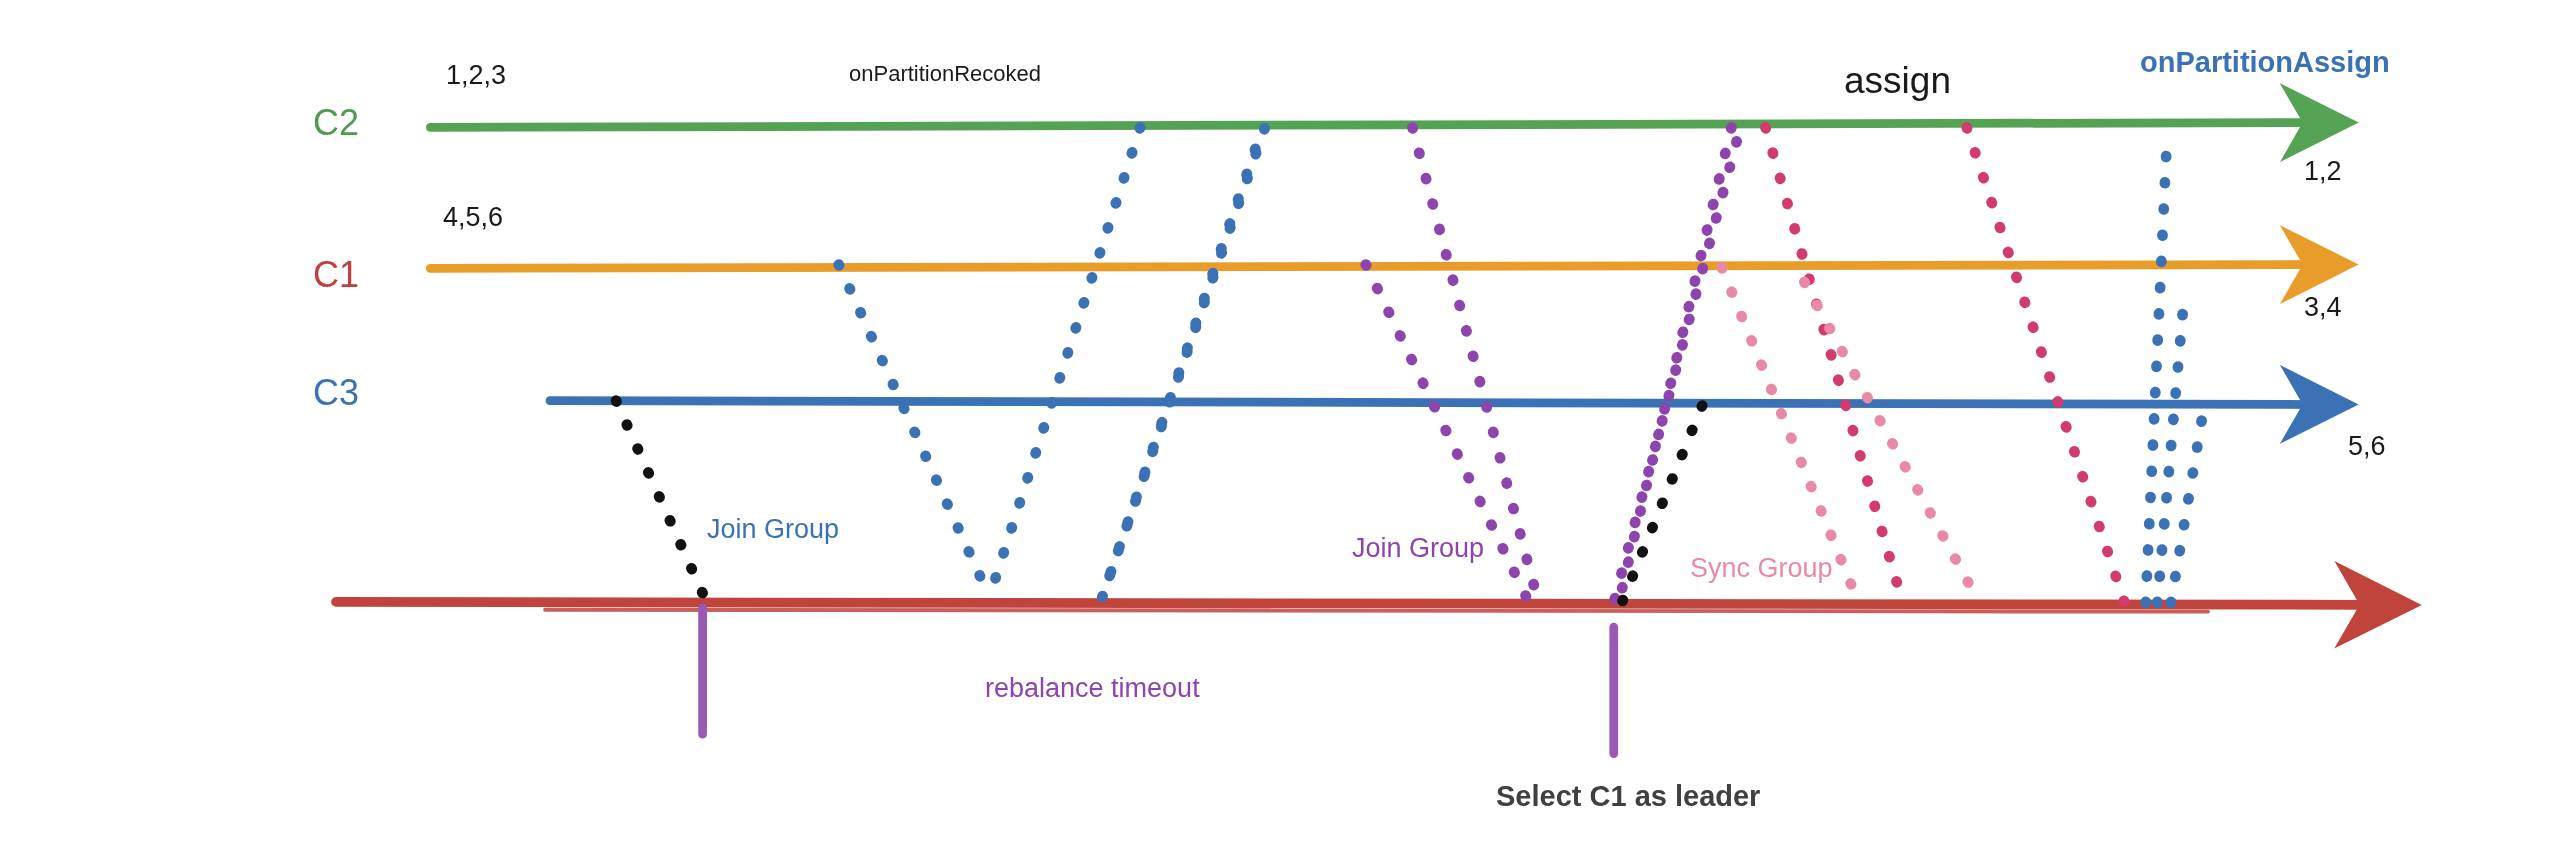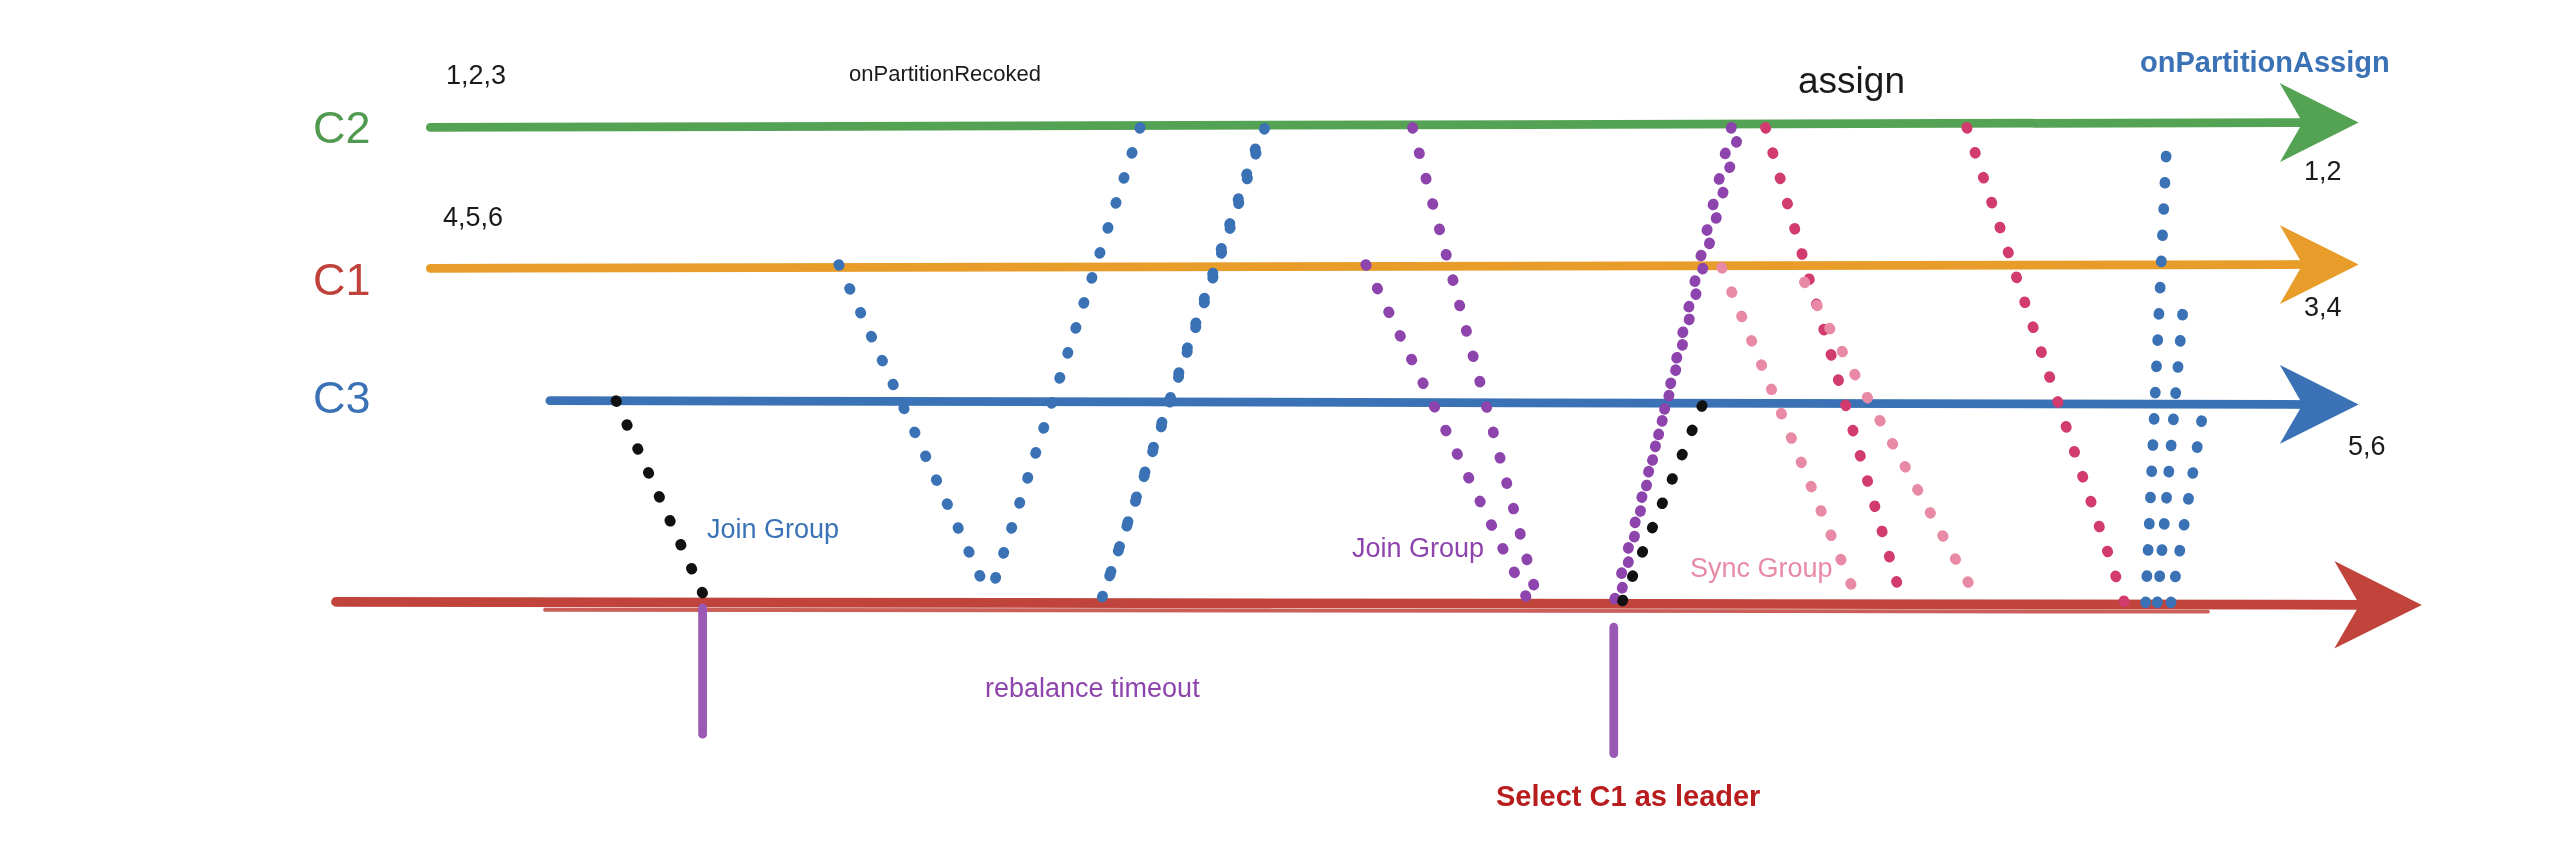--- a/index.html
+++ b/index.html
@@ -1,24 +1,24 @@
 <!DOCTYPE html>
 <html><head>
 <meta charset="utf-8">
 <style>
   html,body{margin:0;padding:0;background:#ffffff;}
   body{font-family:"Liberation Sans","DejaVu Sans",sans-serif;}
   #stage{position:relative;width:2576px;height:846px;background:#fff;overflow:hidden;}
   svg#canvas{position:absolute;left:0;top:0;width:2576px;height:846px;}
   .lbl{position:absolute;white-space:nowrap;}
-  .lane-name{font-size:45px;font-weight:400;text-align:right;}
+  .lane-name{font-size:36px;font-weight:400;text-align:right;}
   .coord-name{font-size:45px;font-weight:400;color:#1a1a1a;}
   .part-num{font-size:27px;color:#1a1a1a;}
   .hdr{font-size:22px;color:#1a1a1a;}
-  .hdr-big{font-size:37px;color:#1a1a1a;}
+  .hdr-big{font-size:37px;color:#1a1a1a;margin-left:46px;}
   .ann{font-size:27px;font-weight:500;}
   .ann-sm{font-size:29px;font-weight:700;}
 </style>
 </head>
 <body>
 
 <div id="stage">
 
   <svg id="canvas" viewBox="0 0 2648 870">
     <defs>
@@ -142,16 +142,16 @@
   <div class="lbl part-num" style="left:2304px;top:431px;margin-left:44px;">5,6</div>
 
   <div class="lbl hdr" style="left:849px;top:61px;">onPartitionRecoked</div>
   <div class="lbl hdr-big" style="left:1798px;top:60px;">assign</div>
   <div class="lbl ann-sm" style="left:2140px;top:46px;color:#3a72b5;">onPartitionAssign</div>
 
   <div class="lbl ann" style="left:707px;top:514px;color:#3a72b5;">Join Group</div>
   <div class="lbl ann" style="left:1352px;top:533px;color:#8e44ad;">Join Group</div>
   <div class="lbl ann" style="left:1690px;top:553px;color:#e88aa5;">Sync Group</div>
   <div class="lbl ann" style="left:985px;top:673px;color:#8e44ad;">rebalance timeout</div>
-  <div class="lbl ann-sm" style="left:1496px;top:780px;color:#b91c1c;">Select C1 as leader</div>
+  <div class="lbl ann-sm" style="left:1496px;top:780px;color:#404040;">Select C1 as leader</div>
 
 </div>
 
 
 </body></html>

